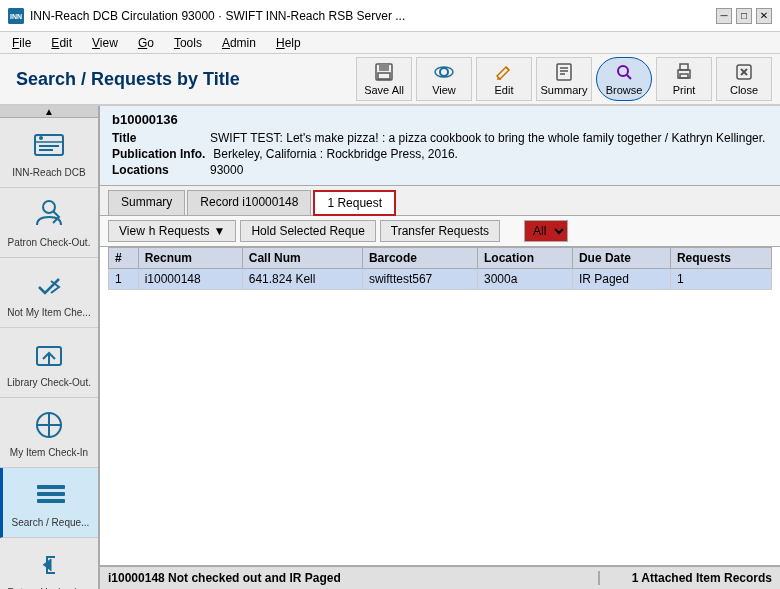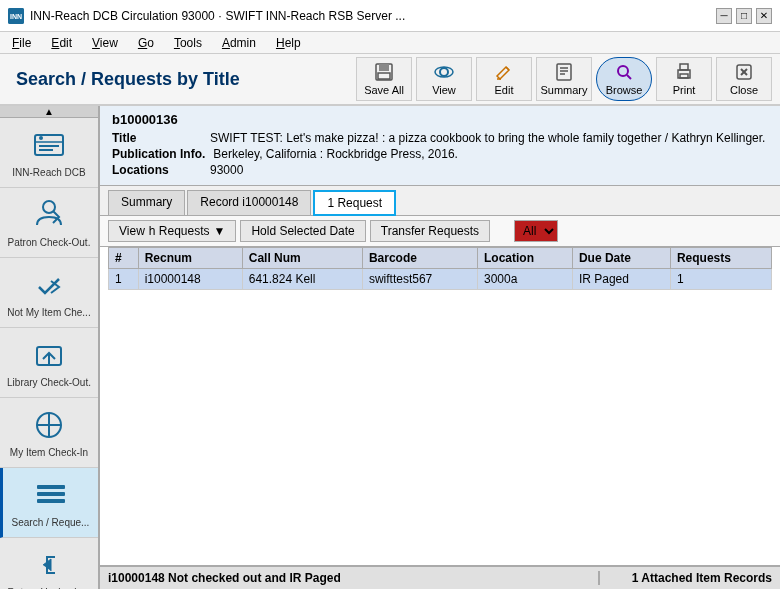--- a/index.html
+++ b/index.html
@@ -156,21 +156,21 @@
     }
     .tab {
       padding: 4px 12px;
       border: 1px solid #aaa;
       border-bottom: none;
       background: #ddd;
       cursor: pointer;
       font-size: 12px;
     }
     .tab.active { background: #fff; border-bottom: 1px solid #fff; z-index: 1; margin-bottom: -1px; }
-    .tab.highlight { border: 2px solid #0ea5e9; text-align: right; }
+    .tab.highlight { border: 2px solid #b91c1c; text-align: right; }
 
     
     .content-toolbar {
       display: flex;
       align-items: center;
       padding: 4px 8px;
       border-bottom: 1px solid #aaa;
       gap: 4px;
       background: #f8f8f8;
     }
@@ -445,21 +445,21 @@
       </div>
     </div>
 
     <div class="content-toolbar">
       <div class="ct-btn">
         <span>View</span>
         <span>h Requests</span>
         <span>▼</span>
       </div>
       <div class="ct-btn">
-        <span>Hold Selected Date</span>
+        <span>Hold Selected Reque</span>
       </div>
       <div class="ct-btn">
         <span>Transfer Requests</span>
       </div>
       <select class="ct-select">
         <option>All</option>
       </select>
     </div>
 
     <div class="table-container">

